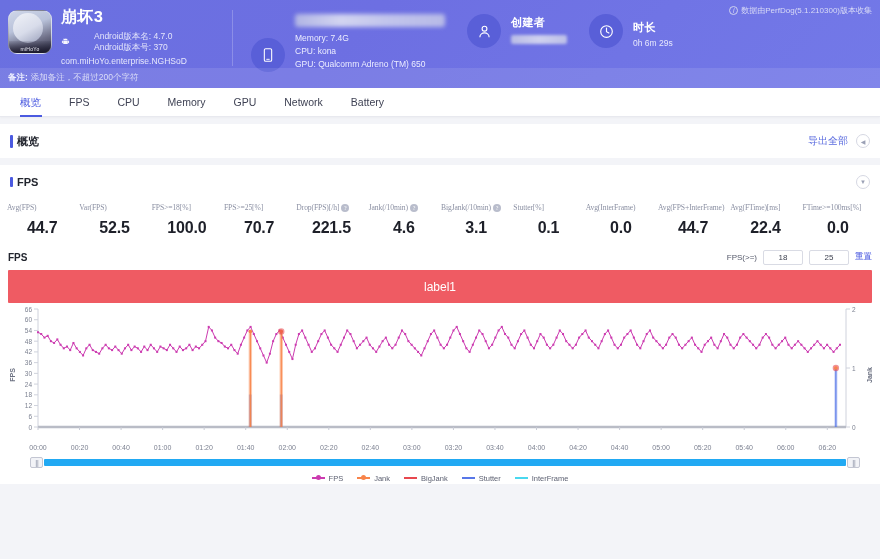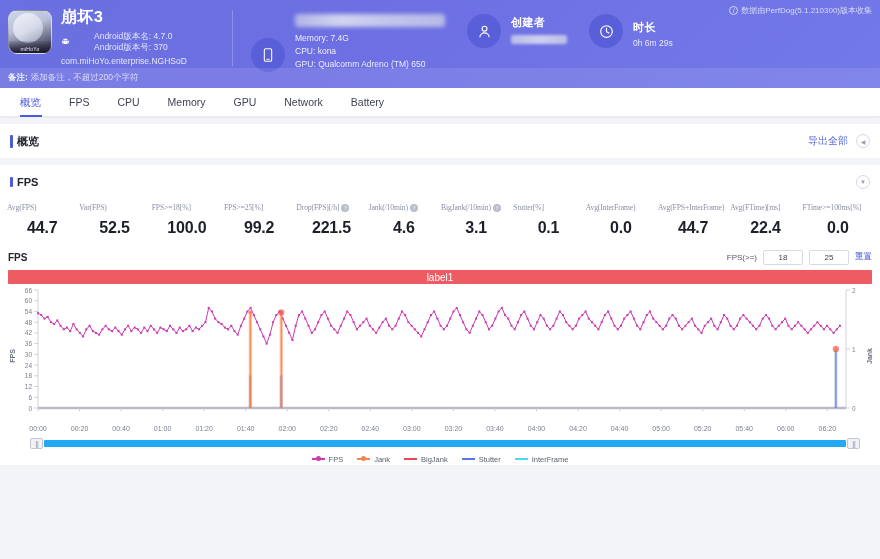--- a/index.html
+++ b/index.html
@@ -161,22 +161,22 @@
   .chart-ctrls { margin-left:auto; display:flex; align-items:center; gap:6px; }
   .chart-ctrls .clbl { font-size:8px; color:#55596a; }
   .numbox {
     width:40px; height:15px; border:1px solid #d9dbe4; border-radius:2px;
     font-size:8px; color:#3b3f4d; text-align:center; line-height:13px;
     background:#fff; cursor:text;
   }
   .reset-link { font-size:8.5px; color:#4b5ae0; cursor:pointer; }
 
   .labelbar {
-    margin-top:3px; height:14px; background:#ef5b63; border-radius:1px;
-    color:#fff; font-size:10px; display:flex; align-items:center;
+    margin-top:3px; height:33px; background:#ef5b63; border-radius:1px;
+    color:#fff; font-size:12px; display:flex; align-items:center;
     justify-content:center;
   }
 
   .plot-area { position:relative; margin-top:2px; }
   .axis-name-left{
     position:absolute; left:-2px; top:50%; transform:translateY(-50%) rotate(-90deg);
     font-size:7px; color:#6b7081; font-weight:bold;
   }
   .axis-name-right{
     position:absolute; right:-6px; top:50%; transform:translateY(-50%) rotate(-90deg);
@@ -339,21 +339,21 @@
       <div class="metric">
         <div class="mlabel">
           <span>FPS&gt;=18[%]</span>
         </div>
         <div class="mval">100.0</div>
       </div>
       <div class="metric">
         <div class="mlabel">
           <span>FPS&gt;=25[%]</span>
         </div>
-        <div class="mval">99.2</div>
+        <div class="mval">70.7</div>
       </div>
       <div class="metric">
         <div class="mlabel">
           <span>Drop(FPS)[/h]</span>
           <span class="qmark">?</span>
         </div>
         <div class="mval">221.5</div>
       </div>
       <div class="metric">
         <div class="mlabel">

